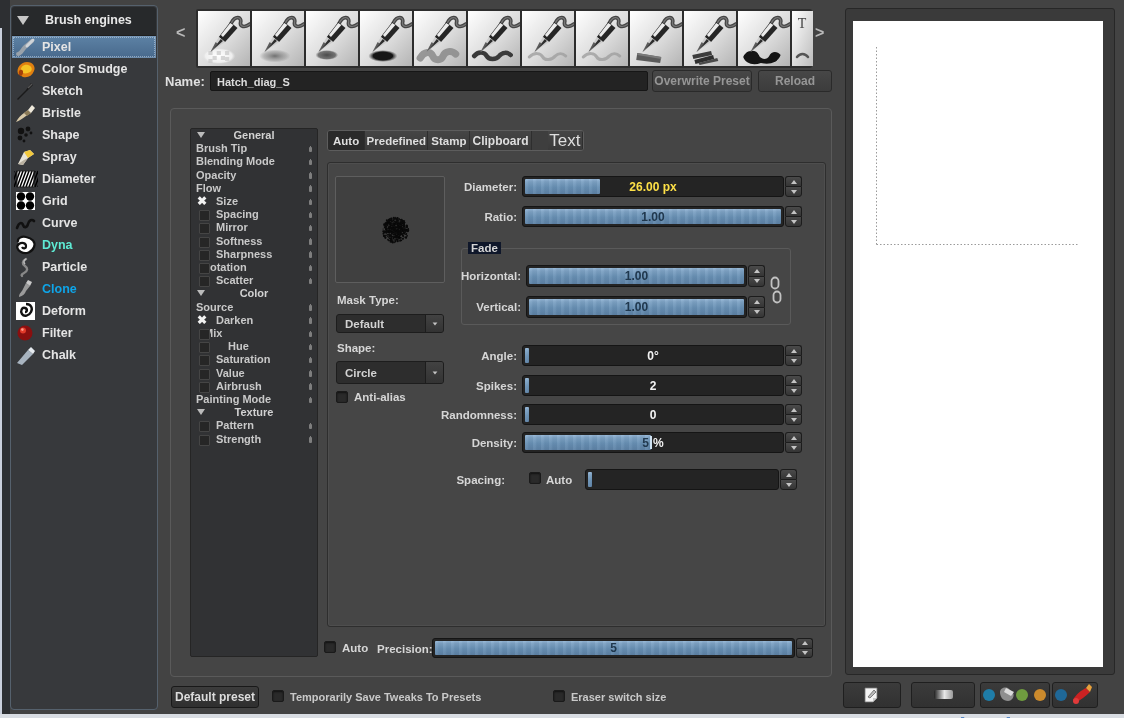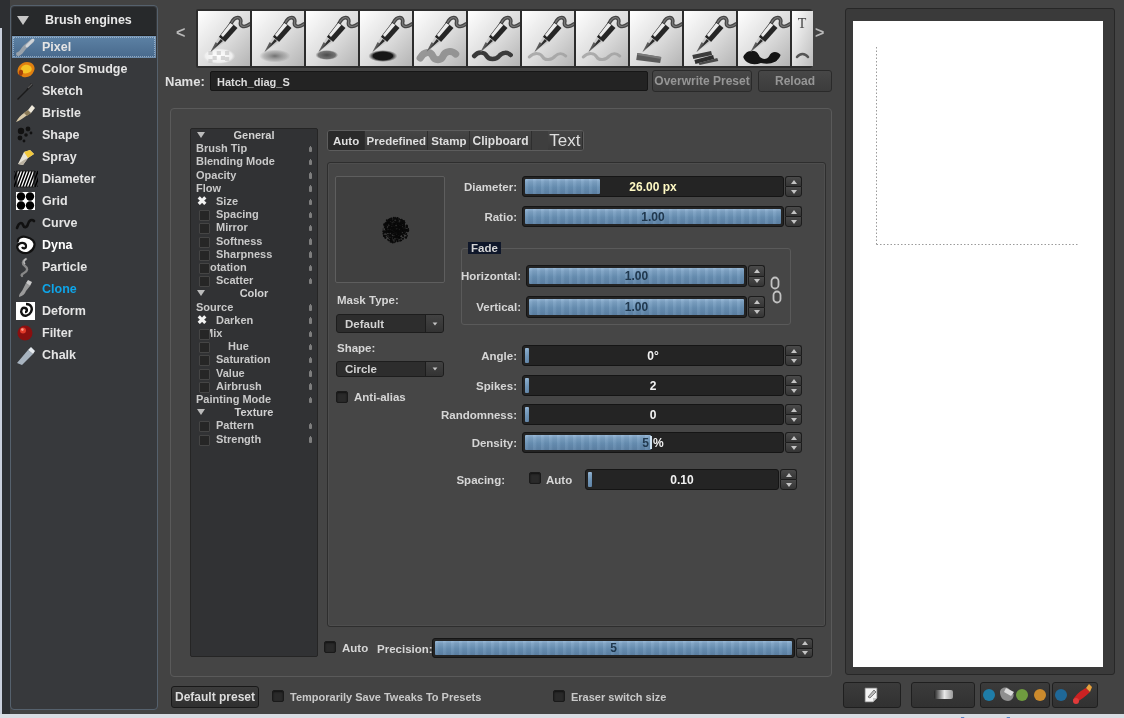--- a/index.html
+++ b/index.html
@@ -111,21 +111,21 @@
       <circle cx="16" cy="15.5" r="4.2" fill="#000"></circle>
     </svg></div>
 <div class="abs" style="left:42px;top:194px;font-size:12.5px;font-weight:bold;color:#e4e4e4;">Grid</div>
 <div class="abs" style="left:14px;top:212px;"><svg width="24" height="22" viewBox="0 0 24 22">
       <path d="M3 16 C5 10 8 10 9 13 C10 16 13 16 14 12 C15 8 18 7 20 9" stroke="#111" stroke-width="2.6" fill="none" stroke-linecap="round"></path>
     </svg></div>
 <div class="abs" style="left:42px;top:216px;font-size:12.5px;font-weight:bold;color:#e4e4e4;">Curve</div>
 <div class="abs" style="left:14px;top:234px;"><svg width="24" height="22" viewBox="0 0 24 22">
       <path d="M4 8 C3 4 8 2 12 3 C18 4 22 8 20 13 C18 18 12 21 7 18 C3 16 2 12 5 10 C8 8 12 9 12 12 C12 15 9 15 8 13" stroke="#111" stroke-width="2.2" fill="#fff"></path>
     </svg></div>
-<div class="abs" style="left:42px;top:238px;font-size:12.5px;font-weight:bold;color:#ffffff;">Dyna</div>
+<div class="abs" style="left:42px;top:238px;font-size:12.5px;font-weight:bold;color:#5eead4;">Dyna</div>
 <div class="abs" style="left:14px;top:256px;"><svg width="24" height="22" viewBox="0 0 24 22">
       <path d="M12 3 C8 5 8 8 11 10 C14 12 14 15 10 17 C8 18 7 19 8 20" stroke="#888" stroke-width="2.4" fill="none" stroke-linecap="round"></path>
       <path d="M12 3 C10 4 9 6 11 8" stroke="#bbb" stroke-width="1.4" fill="none"></path>
     </svg></div>
 <div class="abs" style="left:42px;top:260px;font-size:12.5px;font-weight:bold;color:#e4e4e4;">Particle</div>
 <div class="abs" style="left:14px;top:278px;"><svg width="24" height="22" viewBox="0 0 24 22">
       <path d="M5 19 C5 15 8 14 9 11 L12 5 L16 8 L12 13 C11 16 9 18 5 19 Z" fill="#9a9a9a"></path>
       <path d="M12 5 L16 8 L18 4 L14 2 Z" fill="#c8c8c8"></path>
     </svg></div>
 <div class="abs" style="left:42px;top:282px;font-size:12.5px;font-weight:bold;color:#0ea5e9;">Clone</div>
@@ -1016,32 +1016,32 @@
     <circle cx="64.9" cy="48.1" r="0.85" fill="#0a0a0a"></circle>
   </svg>
 <div class="abs lbl" style="left:337px;top:294px;font-size:11.5px;">Mask Type:</div>
 <div class="drop" style="left:336px;top:314px;width:108px;height:19px;">
     <div class="dtxt">Default</div>
     <div class="darr">
       <span class="tdn" style="transform:scale(0.8);"></span>
     </div>
   </div>
 <div class="abs lbl" style="left:337px;top:342px;font-size:11.5px;">Shape:</div>
-<div class="drop" style="left:336px;top:361px;width:108px;height:16px;">
+<div class="drop" style="left:336px;top:361px;width:108px;height:23px;">
     <div class="dtxt">Circle</div>
     <div class="darr">
       <span class="tdn" style="transform:scale(0.8);"></span>
     </div>
   </div>
 <div class="cb" style="left:336px;top:391px;"></div>
 <div class="abs lbl" style="left:354px;top:391px;font-size:11.5px;">Anti-alias</div>
 <div class="abs lbl" style="left:317px;top:181px;width:200px;text-align:right;font-size:11.5px;">Diameter:</div>
 <div class="slider" style="left:522px;top:176px;width:262px;height:21px;">
     <div class="sfill" style="width:75px;"></div>
-    <div class="sval" style="color:#fef9c3;">26.00 px</div>
+    <div class="sval" style="color:#fde047;">26.00 px</div>
   </div>
 <div class="spin" style="left:785px;top:176px;height:21px;">
     <div class="up">
       <span class="tup"></span>
     </div>
     <div class="dn">
       <span class="tdn"></span>
     </div>
   </div>
 <div class="abs lbl" style="left:317px;top:211px;width:200px;text-align:right;font-size:11.5px;">Ratio:</div>
@@ -1139,21 +1139,20 @@
     </div>
     <div class="dn">
       <span class="tdn"></span>
     </div>
   </div>
 <div class="abs lbl" style="left:305px;top:474px;width:200px;text-align:right;font-size:11.5px;">Spacing:</div>
 <div class="cb" style="left:529px;top:472px;"></div>
 <div class="abs lbl" style="left:546px;top:474px;font-size:11.5px;">Auto</div>
 <div class="slider" style="left:585px;top:469px;width:194px;height:21px;">
     <div class="sfill" style="width:4px;"></div>
-    <div class="sval" style="color:#f2f2f2;">0.10</div>
   </div>
 <div class="spin" style="left:780px;top:469px;height:21px;">
     <div class="up">
       <span class="tup"></span>
     </div>
     <div class="dn">
       <span class="tdn"></span>
     </div>
   </div>
 <div class="cb" style="left:324px;top:641px;"></div>

